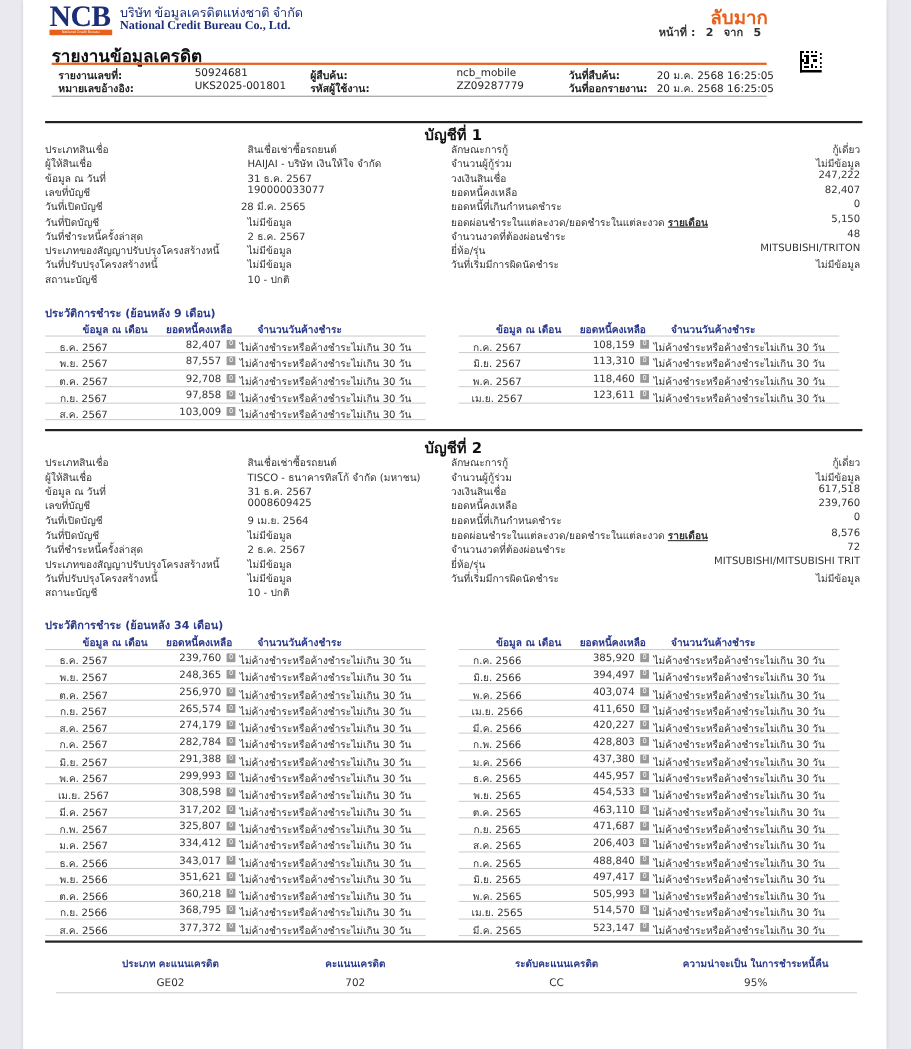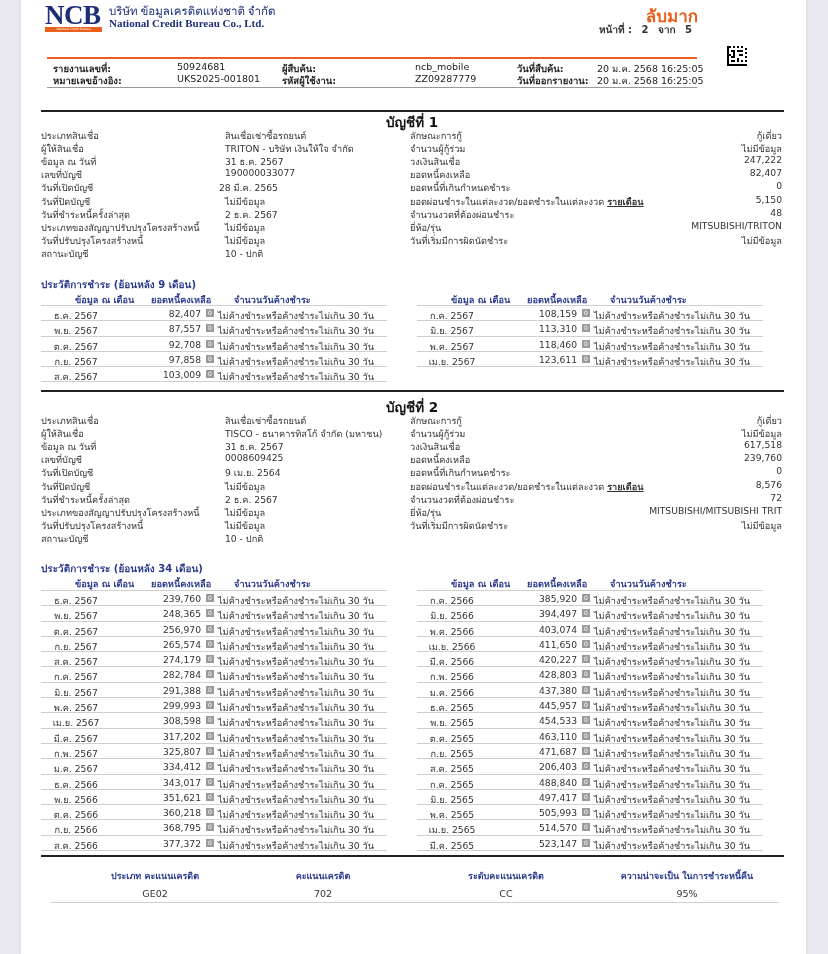--- a/index.html
+++ b/index.html
@@ -86,20 +86,21 @@
     <rect x="3" y="3" width="1" height="2" fill="#000"></rect>
       <rect x="6" y="4" width="2" height="1" fill="#000"></rect>
     <rect x="2" y="5" width="2" height="1" fill="#000"></rect>
       <rect x="5" y="6" width="1" height="2" fill="#000"></rect>
     <rect x="2" y="7" width="2" height="1" fill="#000"></rect>
       <rect x="7" y="7" width="1" height="1" fill="#000"></rect>
     <rect x="1" y="4" width="1" height="1" fill="#000"></rect>
       <rect x="7" y="2" width="1" height="1" fill="#000"></rect>
   </svg>
 
+  <div class="abs report-title">รายงานข้อมูลเครดิต</div>
   <div class="abs orange-rule"></div>
 
   <div class="abs meta-table">
     <div class="meta-row">
       <span class="meta-label" style="left:6px">รายงานเลขที่:</span>
       <span style="left:130px">50924681</span>
       <span class="meta-label" style="left:235px">ผู้สืบค้น:</span>
       <span style="left:368px">ncb_mobile</span>
       <span class="meta-label" style="left:470px">วันที่สืบค้น:</span>
       <span style="left:550px">20 ม.ค. 2568 16:25:05</span>
@@ -115,21 +116,21 @@
   </div>
   <div class="abs gray-rule"></div>
 
 
   <div id="accounts">
       <div class="abs black-rule" style="left:20px; top:110px; width:743px;"></div>
       <div class="abs acct-title" style="left:365px; top:111px;">บัญชีที่ 1</div>
       <div class="abs kv" style="left:20px; top:128px;">ประเภทสินเชื่อ</div>
       <div class="abs kv" style="left:204px; top:128px;">สินเชื่อเช่าซื้อรถยนต์</div>
       <div class="abs kv" style="left:20px; top:141.1px;">ผู้ให้สินเชื่อ</div>
-      <div class="abs kv" style="left:204px; top:141.1px;">TRITON - บริษัท เงินให้ใจ จำกัด</div>
+      <div class="abs kv" style="left:204px; top:141.1px;">HAIJAI - บริษัท เงินให้ใจ จำกัด</div>
       <div class="abs kv" style="left:20px; top:154.2px;">ข้อมูล ณ วันที่</div>
       <div class="abs kv" style="left:204px; top:154.2px;">31 ธ.ค. 2567</div>
       <div class="abs kv" style="left:20px; top:167.3px;">เลขที่บัญชี</div>
       <div class="abs kv" style="left:204px; top:167.3px;">190000033077</div>
       <div class="abs kv" style="left:20px; top:180.4px;">วันที่เปิดบัญชี</div>
       <div class="abs kv" style="left:198px; top:180.4px;">28 มี.ค. 2565</div>
       <div class="abs kv" style="left:20px; top:193.5px;">วันที่ปิดบัญชี</div>
       <div class="abs kv" style="left:204px; top:193.5px;">ไม่มีข้อมูล</div>
       <div class="abs kv" style="left:20px; top:206.6px;">วันที่ชำระหนี้ครั้งล่าสุด</div>
       <div class="abs kv" style="left:204px; top:206.6px;">2 ธ.ค. 2567</div>

